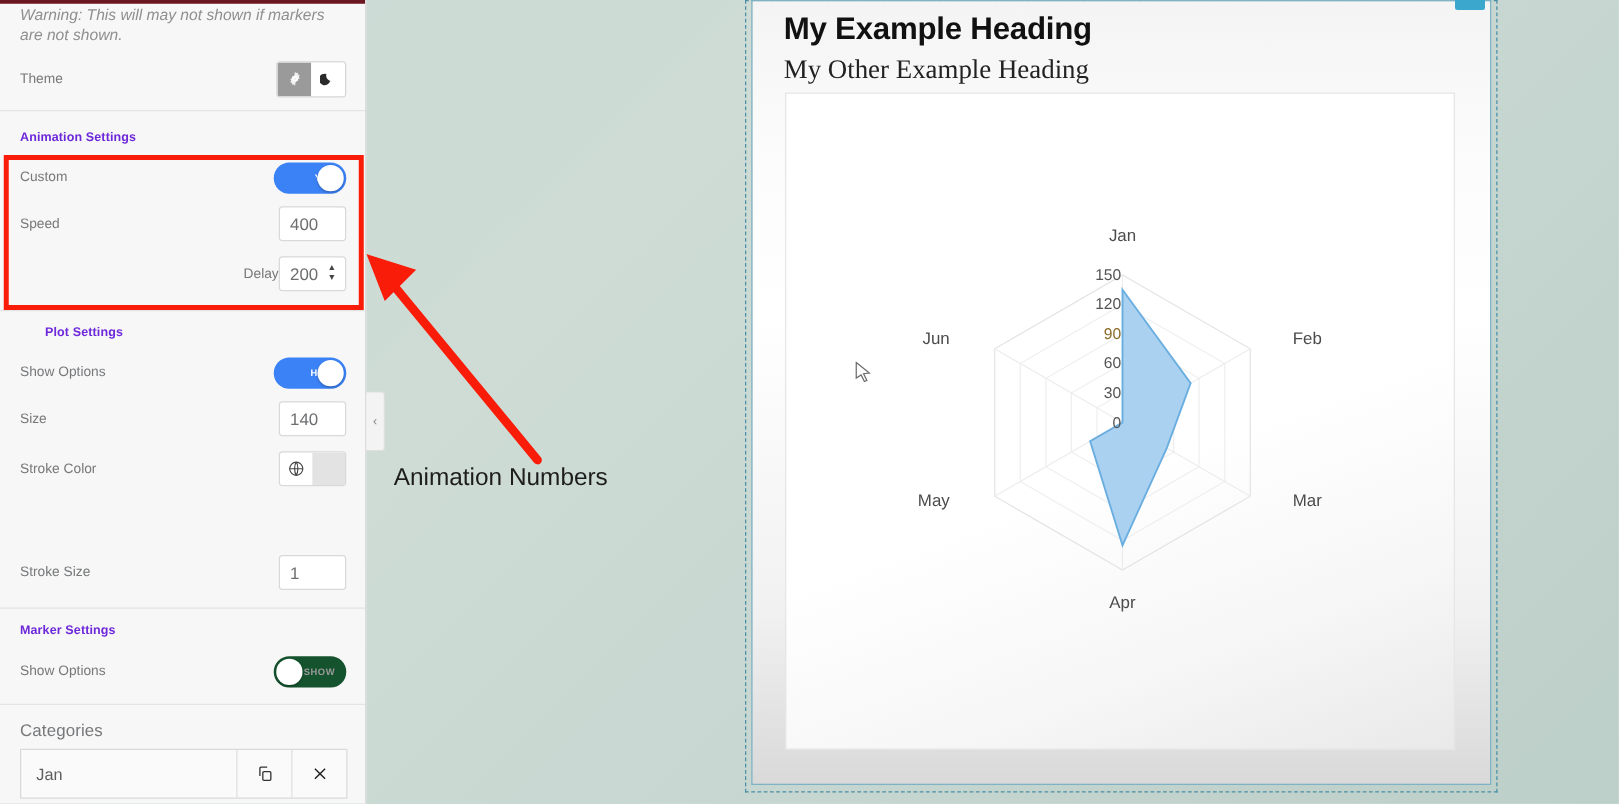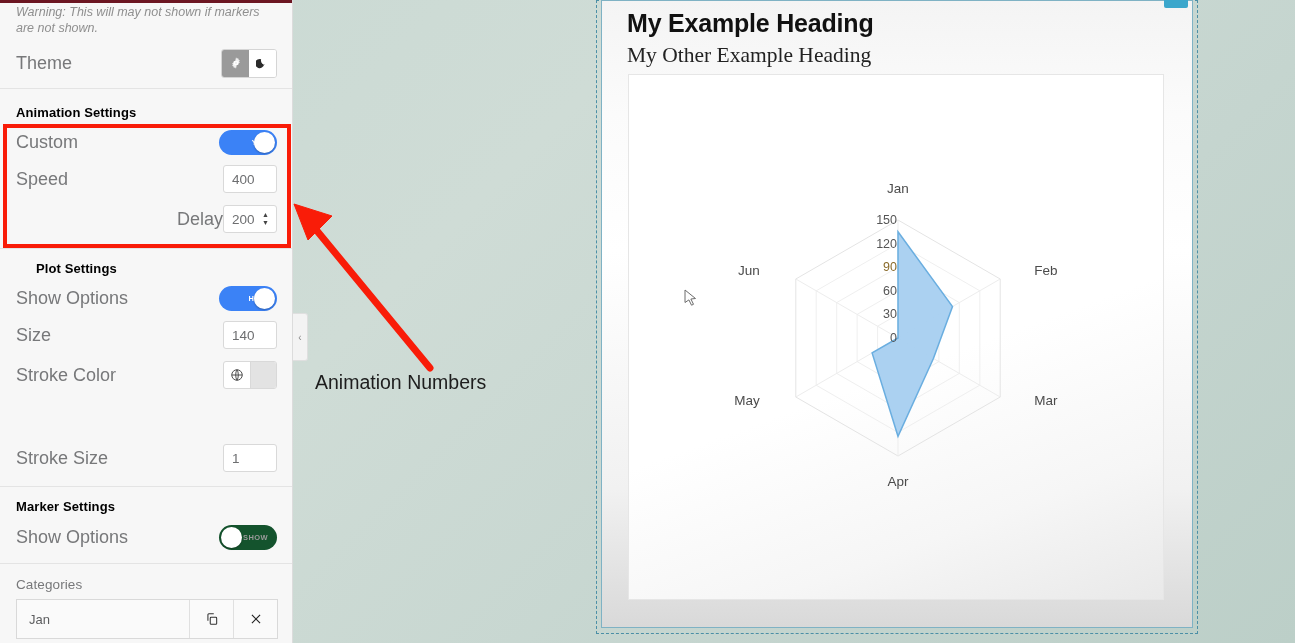--- a/index.html
+++ b/index.html
@@ -34,33 +34,33 @@
     font-style: italic;
     font-size: 12.5px; line-height: 16px;
     color: #8f8f8f;
   }
   .row {
     position: absolute; left: 0; width: 293px;
     display: flex; align-items: center;
     padding: 0 16px;
   }
   .row-label {
-    font-size: 18px;
+    font-size: 11px;
     color: #77787a;
     flex: 1;
     white-space: nowrap;
   }
 
   .sep {
     position:absolute; left:0; width:293px; height:1px;
     background:#e4e4e4;
   }
   .section-title {
     position:absolute; left:16px;
-    font-size:13px; font-weight:bold; color:#000000;
+    font-size:10px; font-weight:bold; color:#6d28d9;
     letter-spacing:.1px;
   }
 
   
   .seg {
     display:flex; width:56px; height:29px;
     border:1px solid #d5d5d5; border-radius:3px; overflow:hidden;
     background:#fff;
   }
   .seg-btn {

